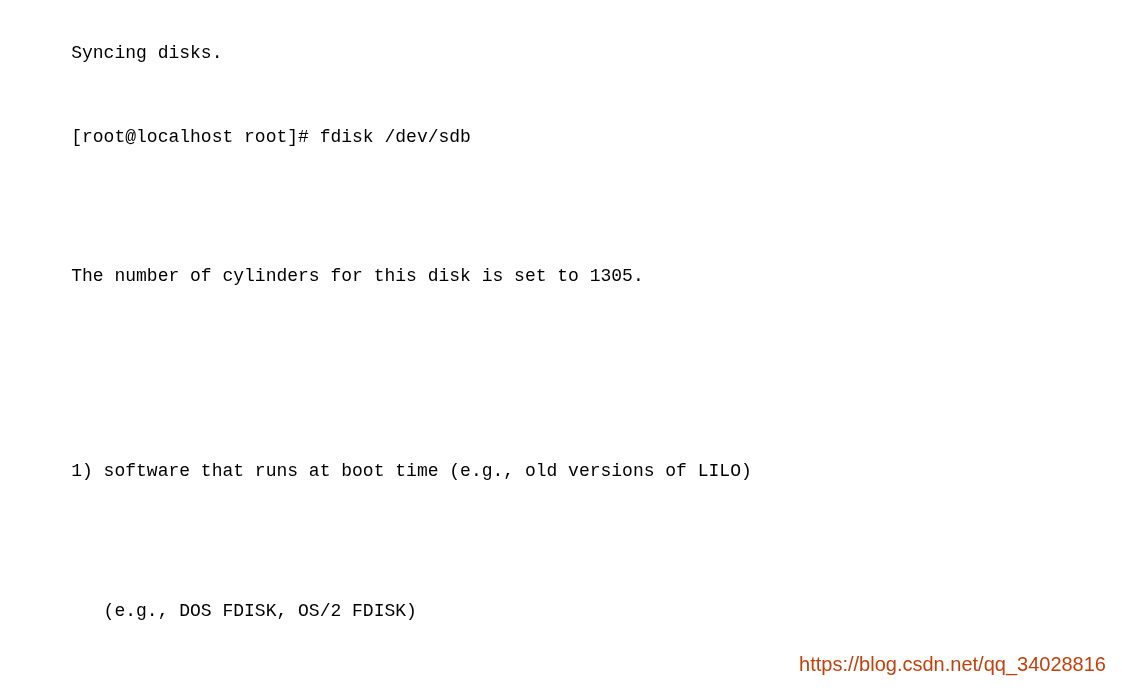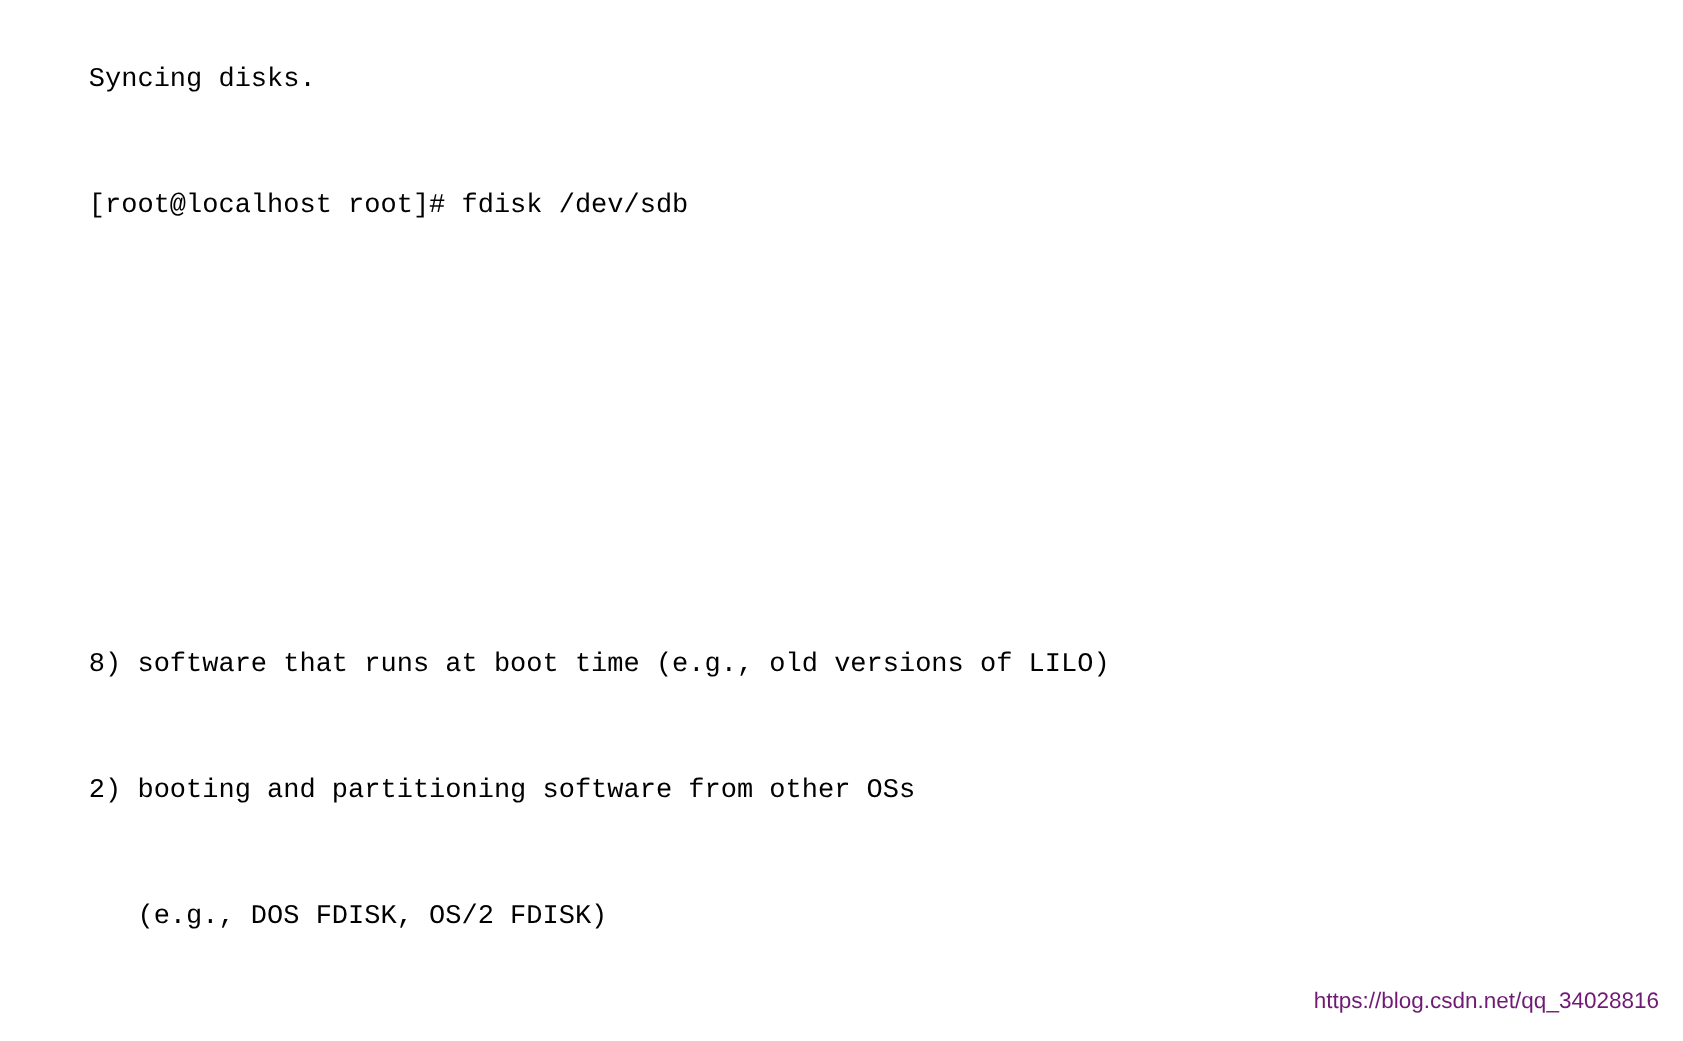--- a/index.html
+++ b/index.html
@@ -13,59 +13,59 @@
       width: 1122px;
       height: 694px;
       overflow: hidden;
       font-family: 'Courier New', Courier, monospace;
     }
 
     .terminal {
       background: #ffffff;
       width: 1122px;
       height: 694px;
-      padding: 12px 16px;
+      padding: 12px 28px;
       overflow: hidden;
       position: relative;
     }
 
     .terminal-text {
       font-family: 'Courier New', Courier, monospace;
       font-size: 18px;
       line-height: 1.55;
       color: #000000;
       white-space: pre;
     }
 
     .watermark {
       position: absolute;
       bottom: 18px;
       right: 16px;
       font-family: Arial, sans-serif;
-      font-size: 15px;
-      color: #701a75;
+      font-size: 20px;
+      color: #c2410c;
       font-weight: normal;
     }
   </style>
 </head>
 <body>
 
 <div class="terminal">
   <div class="terminal-text">
     <span>Syncing disks.</span>
     <br>
     <span>[root@localhost root]# fdisk /dev/sdb</span>
     <br>
     <br>
+    <span>The number of cylinders for this disk is set to 1305.</span>
     <br>
     <br>
     <br>
-    <span>8) software that runs at boot time (e.g., old versions of LILO)</span>
+    <span>1) software that runs at boot time (e.g., old versions of LILO)</span>
     <br>
-    <span>2) booting and partitioning software from other OSs</span>
     <br>
     <span>   (e.g., DOS FDISK, OS/2 FDISK)</span>
     <br>
     <br>
     
     <br>
     <br>
     
     <br>
     

